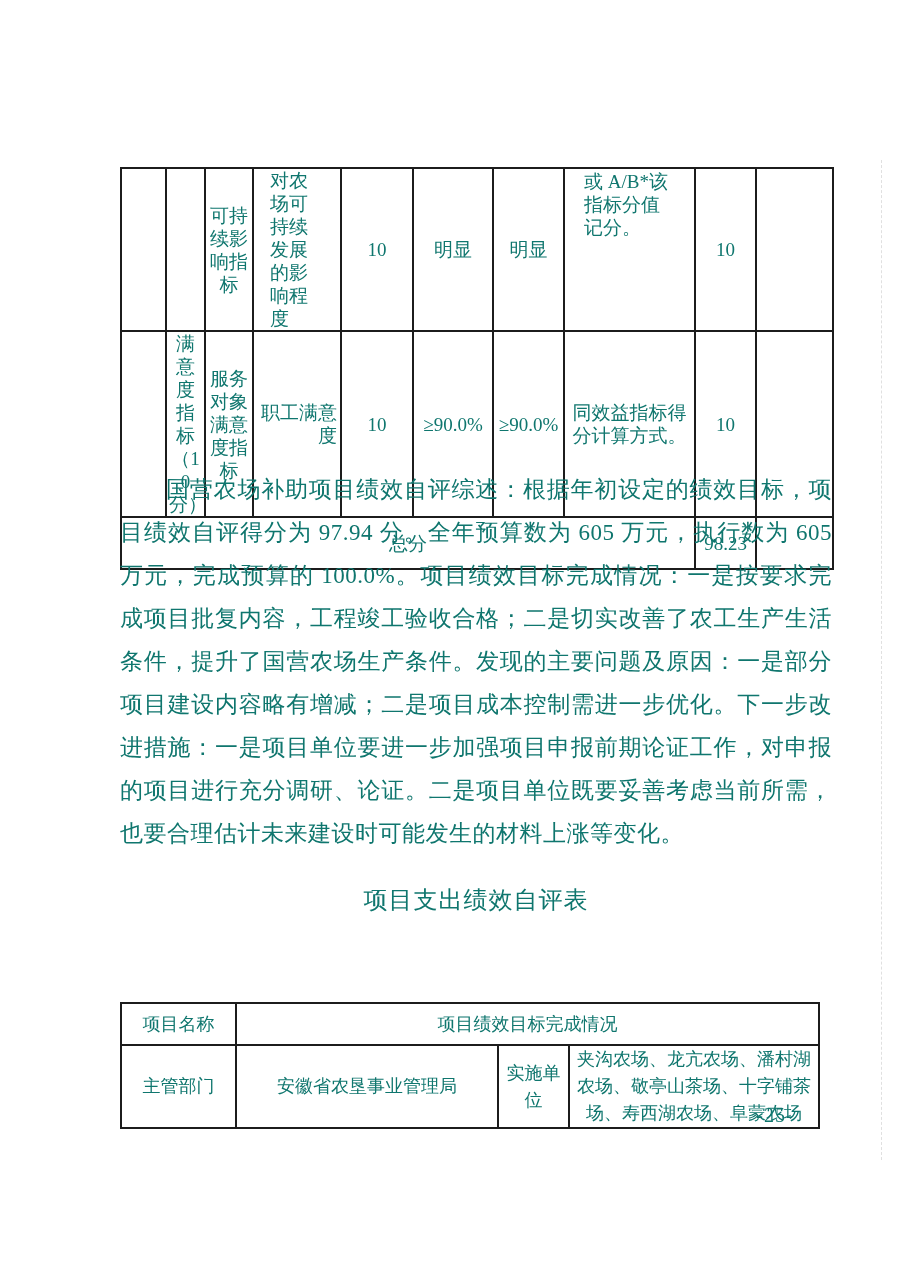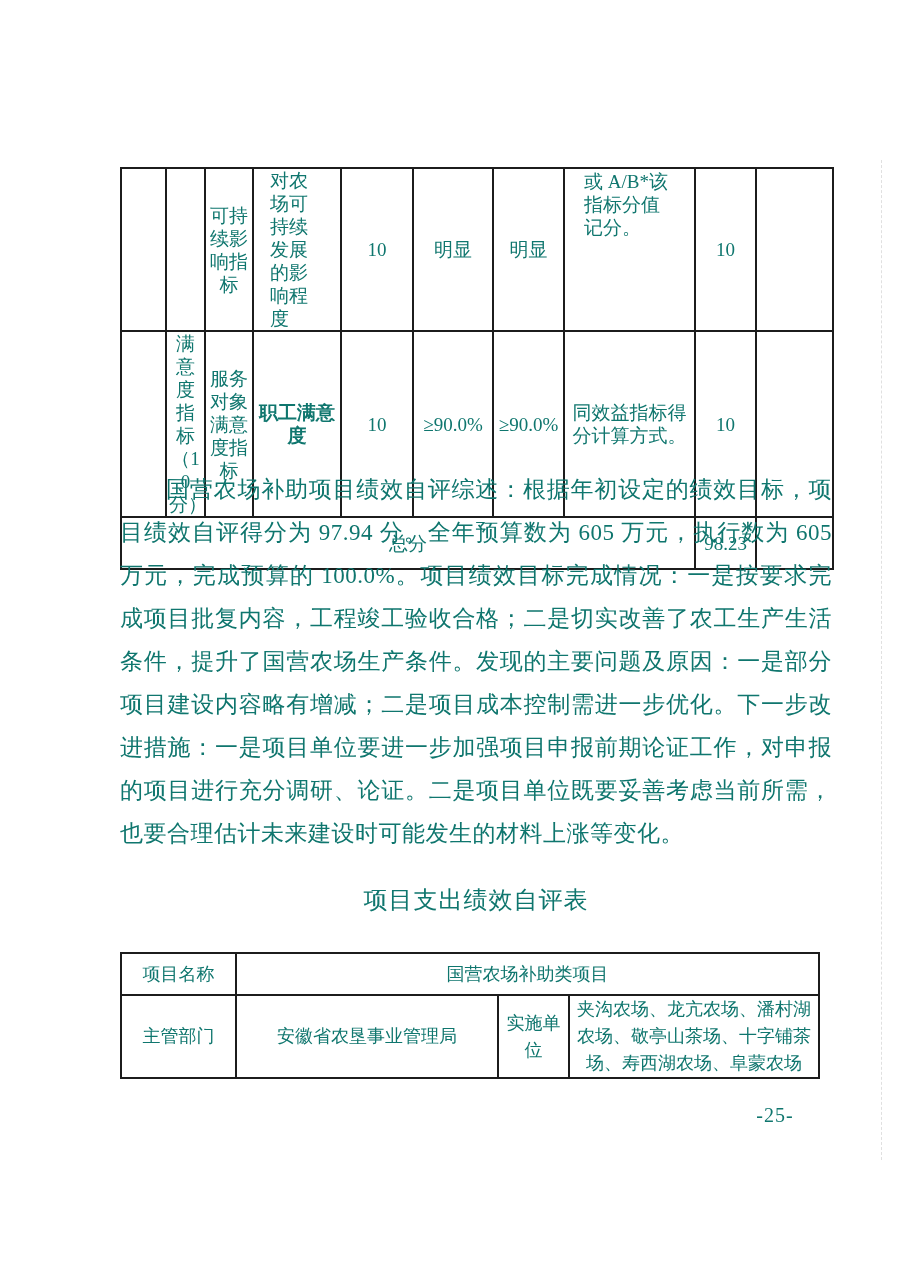--- a/index.html
+++ b/index.html
@@ -9,25 +9,25 @@
     overflow:hidden;margin:0 auto;
   }
   
   table{border-collapse:collapse;table-layout:fixed;}
   td{border:2px solid #1c1c1c;padding:0;text-align:center;vertical-align:middle;
      word-break:break-all;overflow:hidden;}
   .tbl-top{position:absolute;left:120px;top:167px;width:712px;height:253px;}
   .tbl-top td{font-size:19px;line-height:23px;}
   .cell-vert{font-size:17px;line-height:22px;padding:0 2px;}
   .cell-name{text-align:left;font-size:17px;line-height:26px;padding:0 16px;}
-  .cell-name-row2{text-align:center;font-size:19px;padding:0 3px;font-weight:bold;}
+  .cell-name-row2{text-align:right;font-size:19px;padding:0 3px;}
   .cell-note-top{text-align:left;vertical-align:top;font-size:18px;line-height:26px;padding:1px 19px;border-radius:25px;}
   .cell-note-mid{font-size:18px;line-height:26px;padding:9px 4px;margin-left:23px;}
   .cell-num{font-size:19px;font-family:"Liberation Serif","DejaVu Serif",serif;}
-  .tbl-bottom{position:absolute;left:120px;top:952px;width:698px;height:118px;}
+  .tbl-bottom{position:absolute;left:120px;top:1002px;width:698px;height:118px;}
   .tbl-bottom td{font-size:18px;line-height:27px;}
   .cell-impl{padding:0 6px;}
   
   .summary{
     position:absolute;left:120px;top:468px;width:712px;
     font-size:23px;line-height:43px;text-align:justify;
     text-indent:2em;letter-spacing:0.5px;
   }
   .doc-title{
     position:absolute;left:120px;top:884px;width:712px;text-align:center;
@@ -106,21 +106,21 @@
   <table class="tbl-bottom">
     <colgroup>
       <col style="width:115px">
         <col style="width:262px">
         <col style="width:71px">
         <col style="width:250px">
     </colgroup>
     <tbody>
         <tr style="height:42px">
       <td>项目名称</td>
-      <td colspan="3">国营农场补助类项目</td>
+      <td colspan="3">项目绩效目标完成情况</td>
     </tr>
     <tr style="height:76px">
       <td>主管部门</td>
       <td>安徽省农垦事业管理局</td>
       <td>实施单位</td>
       <td class="cell-impl">夹沟农场、龙亢农场、潘村湖农场、敬亭山茶场、十字铺茶场、寿西湖农场、阜蒙农场</td>
     </tr>
   </tbody>
     </table>
 

